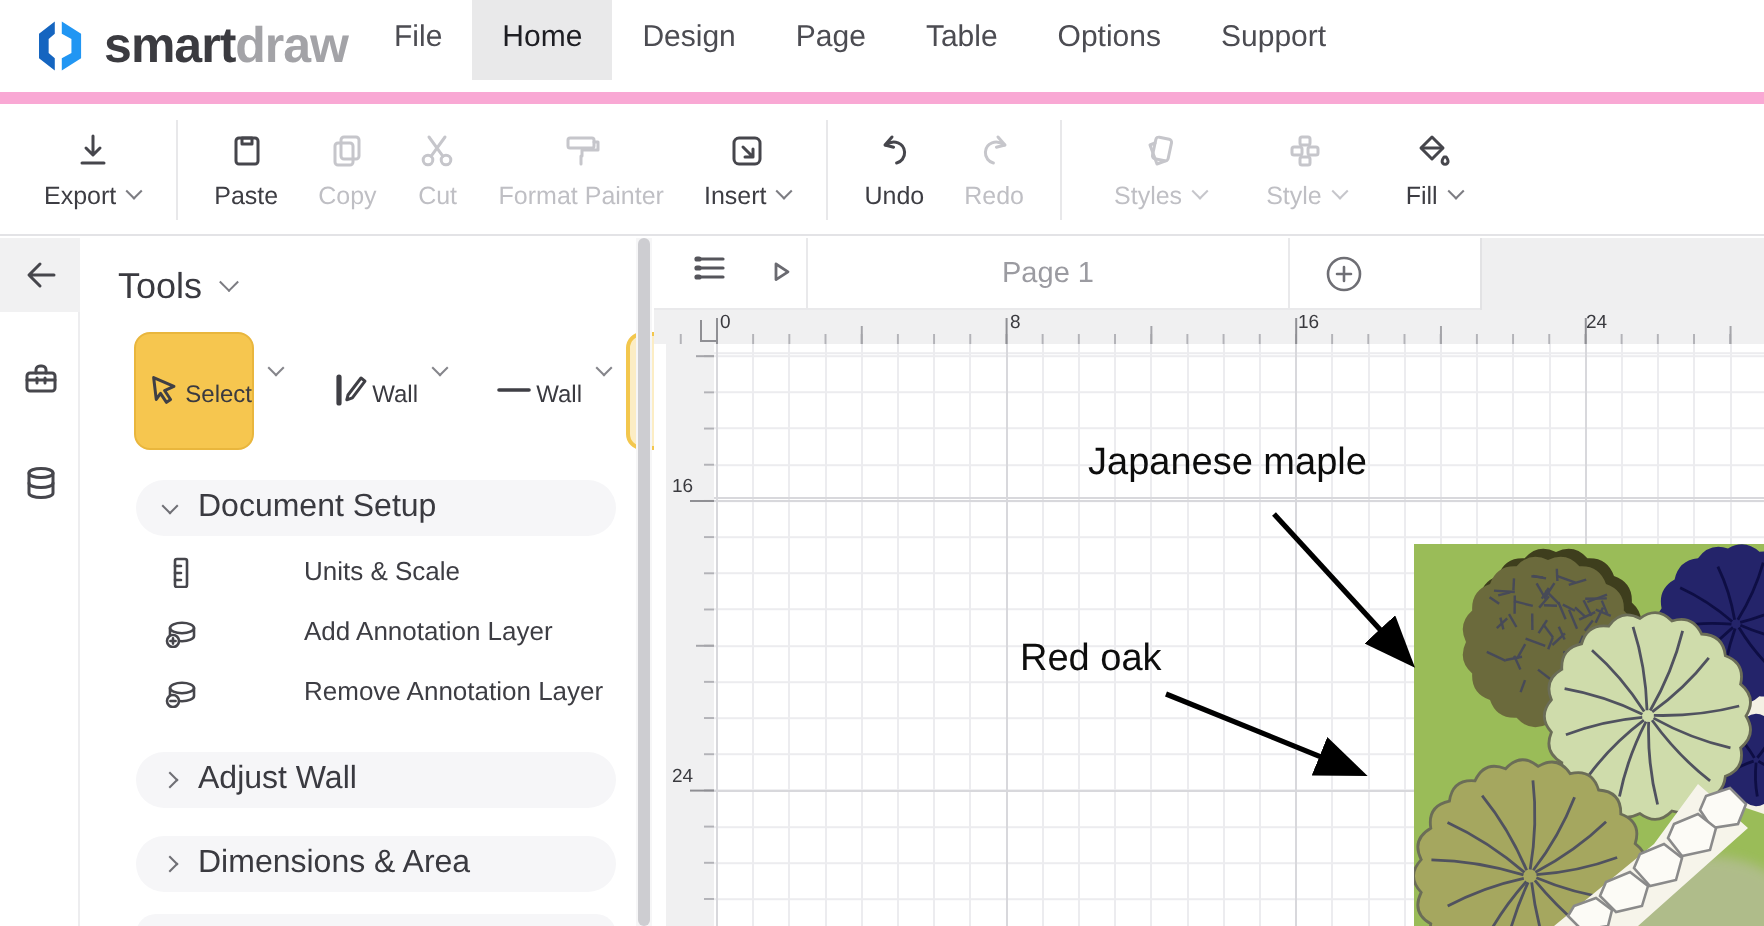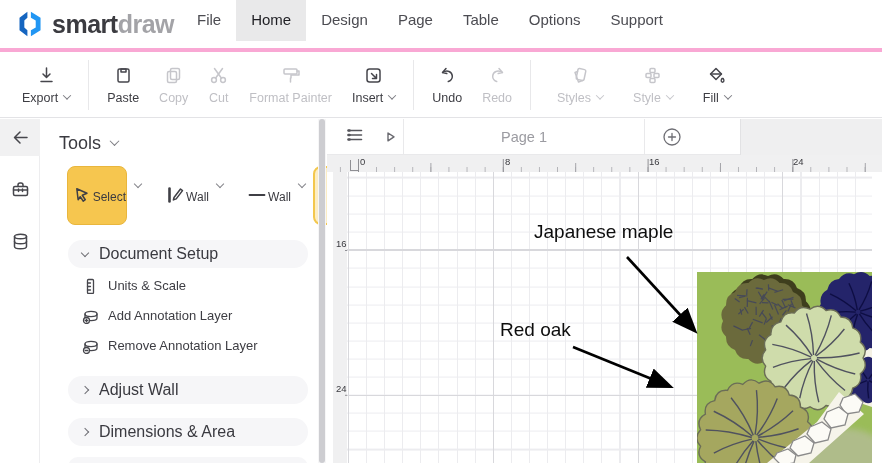--- a/index.html
+++ b/index.html
@@ -2,21 +2,21 @@
 <html><head>
 <meta charset="utf-8">
 <style>
   * { margin:0; padding:0; box-sizing:border-box; }
   html,body { width:882px; height:463px; overflow:hidden; background:#fff;
     font-family:"Liberation Sans", sans-serif; color:#3d3d43; }
   #app { position:absolute; width:882px; height:463px; }
 
   
   #menubar { position:absolute; left:0; top:0; width:882px; height:52px; background:#fff;
-    border-bottom:4px solid #f9a8d4; display:flex; align-items:center; }
+    border-bottom:6px solid #f9a8d4; display:flex; align-items:center; }
   #logo { display:flex; align-items:center; margin-left:16px; width:158px; }
   #logo svg { width:30px; height:30px; }
   #wordmark { font-size:25px; font-weight:bold; letter-spacing:-0.5px; margin-left:8px; }
   #wordmark .b { color:#3b3b40; } #wordmark .l { color:#a3a3a7; }
   nav { display:flex; height:52px; margin-left:8px; }
   .menu-item { padding:0 15px; height:43px; display:flex; align-items:center; font-size:15px;
     color:#4c4c52; cursor:pointer; }
   .menu-item.active { background:#e9e9ea; color:#1e1e23; }
 
   
@@ -63,21 +63,21 @@
   .tool-chev { width:6px; height:6px; border-right:1.3px solid #85858b; border-bottom:1.3px solid #85858b;
     transform:rotate(45deg); margin:-22px 8px 0 8px; cursor:pointer; }
   .section { position:absolute; left:27px; width:240px; height:28px; background:#f6f6f8;
     border-radius:14px; display:flex; align-items:center; padding-left:14px; font-size:16px;
     color:#3a3a40; cursor:pointer; }
   .sec-chev-d { width:6px; height:6px; border-right:1.3px solid #6f6f75; border-bottom:1.3px solid #6f6f75;
     transform:rotate(45deg); margin-right:11px; margin-top:-2px; }
   .sec-chev-r { width:6px; height:6px; border-right:1.3px solid #6f6f75; border-bottom:1.3px solid #6f6f75;
     transform:rotate(-45deg); margin-right:11px; }
   .p-item { position:absolute; left:40px; height:20px; display:flex; align-items:center;
-    font-size:13px; color:#3d3d43; cursor:pointer; }
+    font-size:13px; color:#3d3d43; cursor:pointer;gap:44px; }
   .p-item svg { width:17px; height:17px; margin-right:10px; stroke:#46464c; fill:none;
     stroke-width:1.3; stroke-linecap:round; stroke-linejoin:round; }
   #panel-scrollbar { position:absolute; left:318px; top:119px; width:8px; height:344px;
     background:#f6f6f7; }
   #panel-thumb { position:absolute; left:1px; top:0; width:6px; height:344px; border-radius:3px;
     background:#cdcdd1; cursor:pointer; }
 
   
   #canvas-wrap { position:absolute; left:327px; top:119px; width:555px; height:344px; background:#fff; }
   #tab-strip { position:absolute; left:0; top:0; width:555px; height:36px; background:#fff;
@@ -108,21 +108,21 @@
       linear-gradient(#8f8f94 0 1px,transparent 1px),
       linear-gradient(#a5a5aa 0 1px,transparent 1px),
       linear-gradient(#b3b3b8 0 1px,transparent 1px);
     background-size:12px 144.8px, 9px 144.8px, 5px 18.1px;
     background-position:right 0 top 78px, right 0 top 5.6px, right 0 top 5.6px;
     background-repeat:repeat-y; }
   .v-num { position:absolute; left:3px; font-size:9.5px; color:#3a3a3f; }
   #corner-mark { position:absolute; left:23px; top:41px; width:8px; height:11px;
     border-left:1px solid #8f8f94; border-bottom:1px solid #8f8f94; }
 
-  #canvas-surface { position:absolute; left:20px; top:53px; width:525px; height:291px; background:#fff;
+  #canvas-surface { position:absolute; left:30px; top:53px; width:525px; height:291px; background:#fff;
     background-image:
       repeating-linear-gradient(90deg,#d8d8dc 0 1px,transparent 1px 144.8px),
       repeating-linear-gradient(#d8d8dc 0 1px,transparent 1px 144.8px),
       repeating-linear-gradient(90deg,#ececef 0 1px,transparent 1px 18.1px),
       repeating-linear-gradient(#ececef 0 1px,transparent 1px 18.1px);
     background-position:1px 0, 0 78px, 1px 0, 0 5.6px; }
   #canvas-svg { position:absolute; left:0; top:0; }
   .canvas-label { position:absolute; font-size:19px; color:#0d0d0d; white-space:nowrap; cursor:default; }
   #label-maple { left:187px; top:49px; }
   #label-oak { left:153px; top:147px; }

